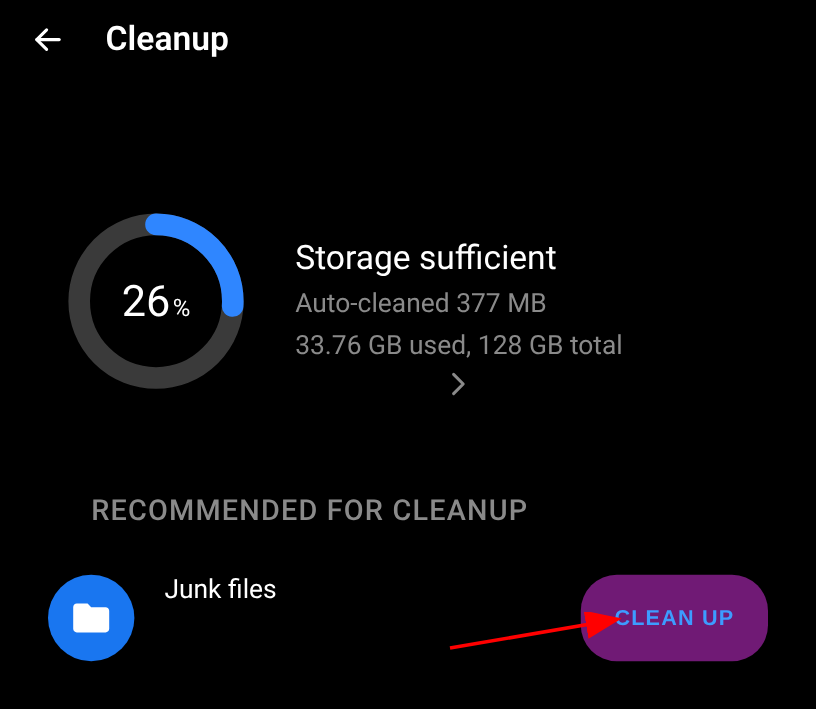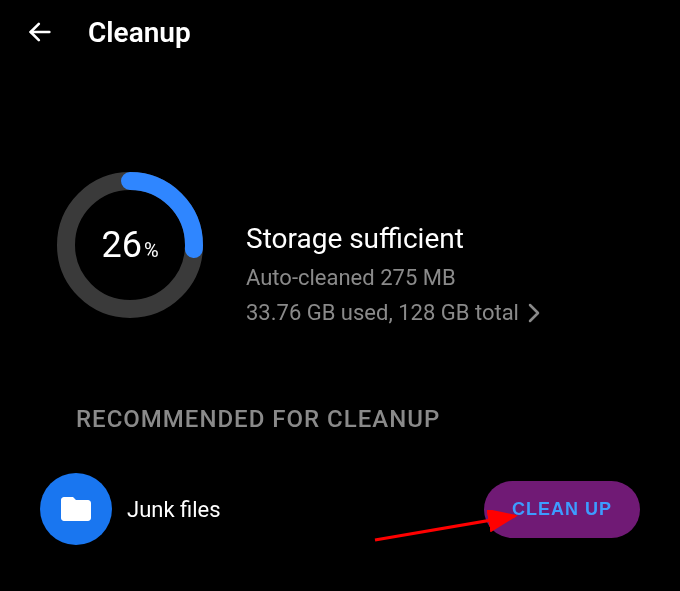--- a/index.html
+++ b/index.html
@@ -11,20 +11,21 @@
       width: 680px;
       height: 591px;
       background: #000000;
       font-family: -apple-system, BlinkMacSystemFont, "Segoe UI", Roboto, sans-serif;
       color: #ffffff;
       overflow: hidden;
       position: relative;
     }
     .header {
       display: flex;
+      align-items: center;
       padding: 16px 24px;
       gap: 32px;
     }
     .back-icon {
       width: 32px;
       height: 32px;
       display: flex;
       align-items: center;
       justify-content: center;
       cursor: pointer;
@@ -81,38 +82,38 @@
       font-size: 22px;
       color: #8a8a8a;
     }
     .storage-detail {
       display: flex;
       align-items: center;
       gap: 8px;
       font-size: 22px;
       color: #8a8a8a;
       cursor: pointer;
+      flex-direction: column;
     }
     .chevron {
       display: inline-flex;
       align-items: center;
     }
     .section-header {
       font-size: 24px;
       font-weight: 500;
       color: #8a8a8a;
       letter-spacing: 1px;
       padding: 40px 40px 20px 40px;
       margin-left: 36px;
     }
     .cleanup-item {
       display: flex;
-      align-items: center;
       padding: 20px 40px;
-      gap: 15px;
+      gap: 25px;
     }
     .item-icon-circle {
       width: 72px;
       height: 72px;
       border-radius: 50%;
       background: #1976f0;
       display: flex;
       align-items: center;
       justify-content: center;
     }
@@ -167,21 +168,21 @@
       <circle cx="80" cy="80" r="64" fill="none" stroke="#3a3a3a" stroke-width="18"></circle>
       <circle cx="80" cy="80" r="64" fill="none" stroke="#2f86ff" stroke-width="18" stroke-dasharray="104.5 297.6" stroke-linecap="round"></circle>
     </svg>
     <div class="donut-center-text">
       <span class="donut-percent">26</span>
       <span class="donut-percent-sign">%</span>
     </div>
   </div>
   <div class="storage-info">
     <div class="storage-status">Storage sufficient</div>
-    <div class="storage-cleaned">Auto-cleaned 275 MB</div>
+    <div class="storage-cleaned">Auto-cleaned 377 MB</div>
     <div class="storage-detail">
       <span>33.76 GB used, 128 GB total</span>
       <span class="chevron">
         <svg width="14" height="22" viewBox="0 0 14 22" fill="none" stroke="#8a8a8a" stroke-width="2.5" stroke-linecap="round" stroke-linejoin="round">
           <polyline points="3 3 11 11 3 19"></polyline>
         </svg>
       </span>
     </div>
   </div>
 </div>

